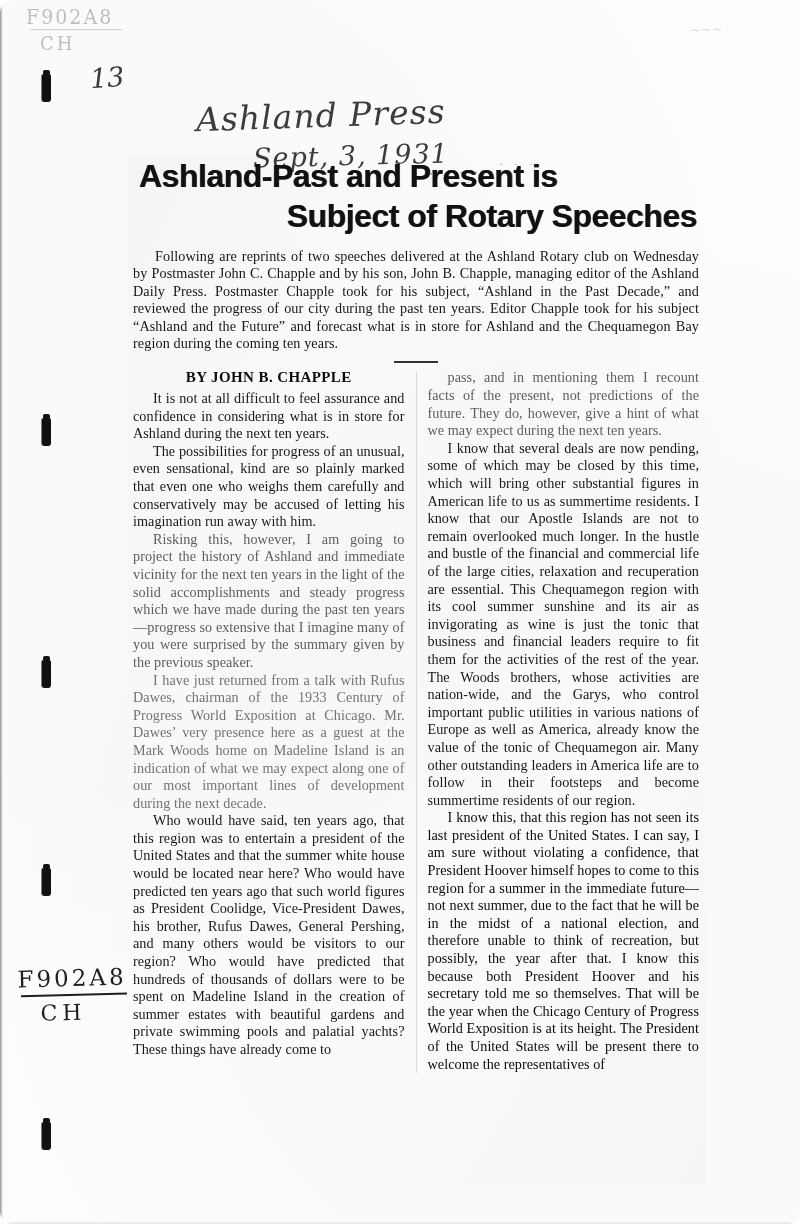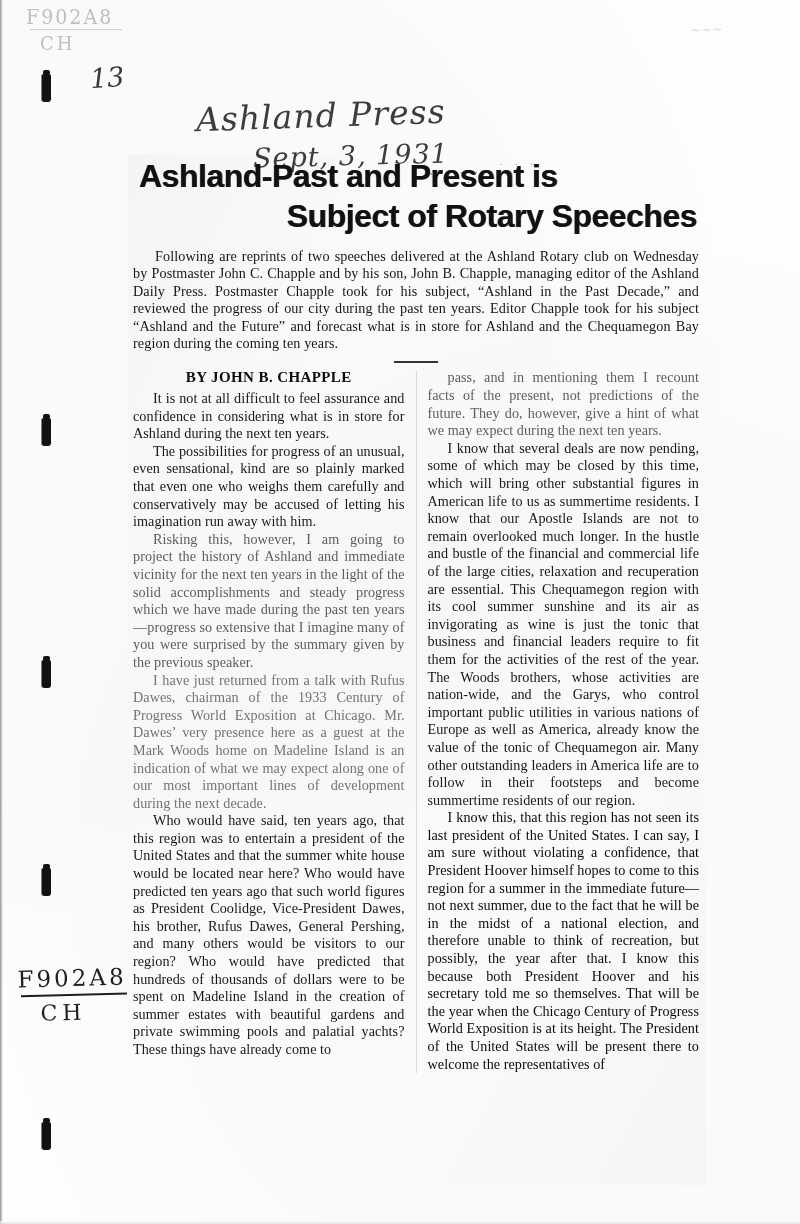--- a/index.html
+++ b/index.html
@@ -15,20 +15,21 @@
   #page {
     position: relative;
     width: 800px;
     height: 1224px;
     overflow: hidden;
     background: #fdfdfc;
     
     background-image:
       radial-gradient(circle at 12% 30%, rgba(0,0,0,0.013) 0 38%, rgba(0,0,0,0) 60%),
       radial-gradient(circle at 78% 72%, rgba(0,0,0,0.011) 0 40%, rgba(0,0,0,0) 62%);
+    border-radius: 13px;
   }
 
   
   .scan-edge-left {
     position: absolute;
     left: 0; top: 0;
     width: 3px; height: 1224px;
     background: linear-gradient(to right, #7b7b7b 0, #c9c9c9 55%, #fdfdfc 100%);
     opacity: .85;
   }

